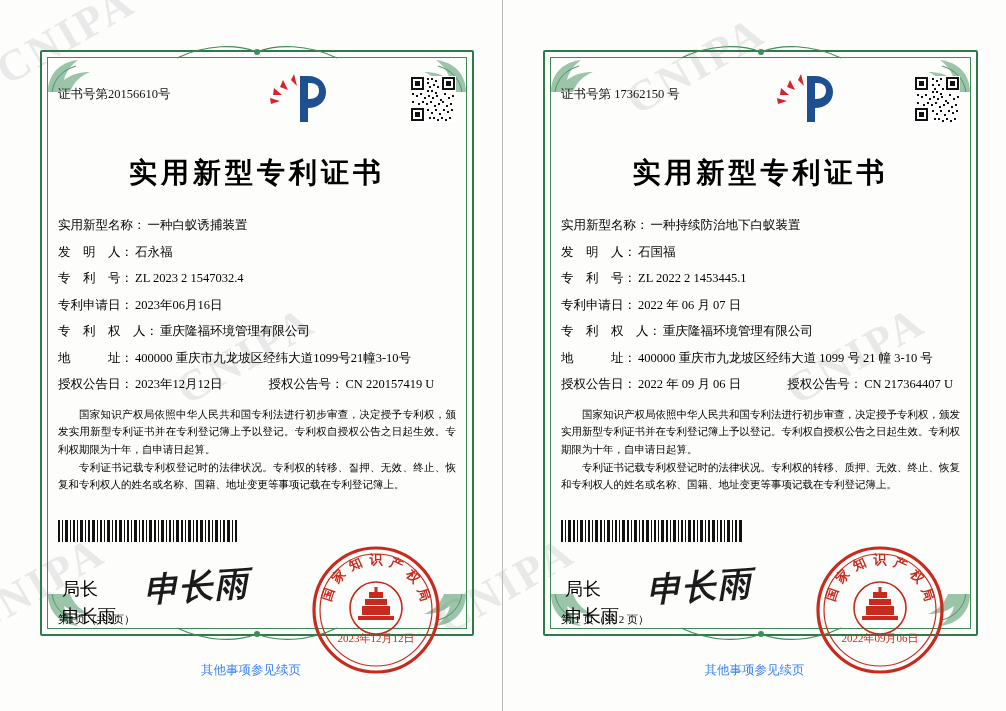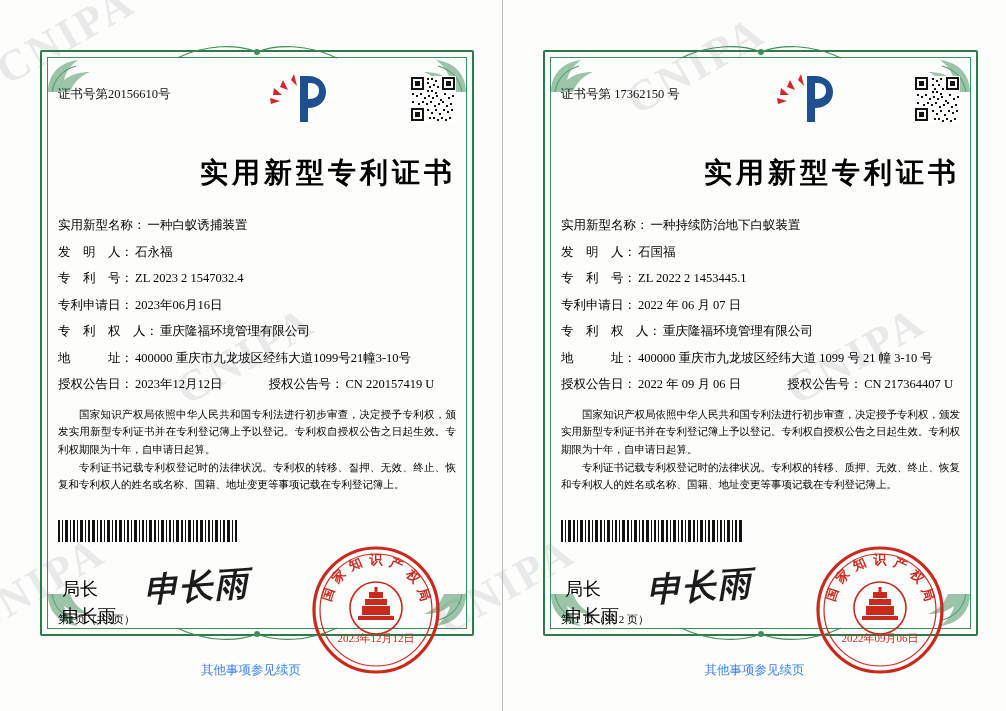--- a/index.html
+++ b/index.html
@@ -97,21 +97,21 @@
     margin-left: 6px;
   }
   .logo svg { width: 100%; height: 100%; display: block; }
   .qr {
     width: 46px; height: 46px;
     margin-top: 6px;
   }
   .qr svg { width: 100%; height: 100%; display: block; }
 
   .title {
-    text-align: right;
+    text-align: center;
     font-family: "Liberation Serif", "DejaVu Serif", serif;
     font-weight: bold;
     font-size: 28px;
     letter-spacing: 4px;
     color: #000;
     margin: 10px 0 0 0;
   }
 
   .fields {
     margin-top: 26px;

